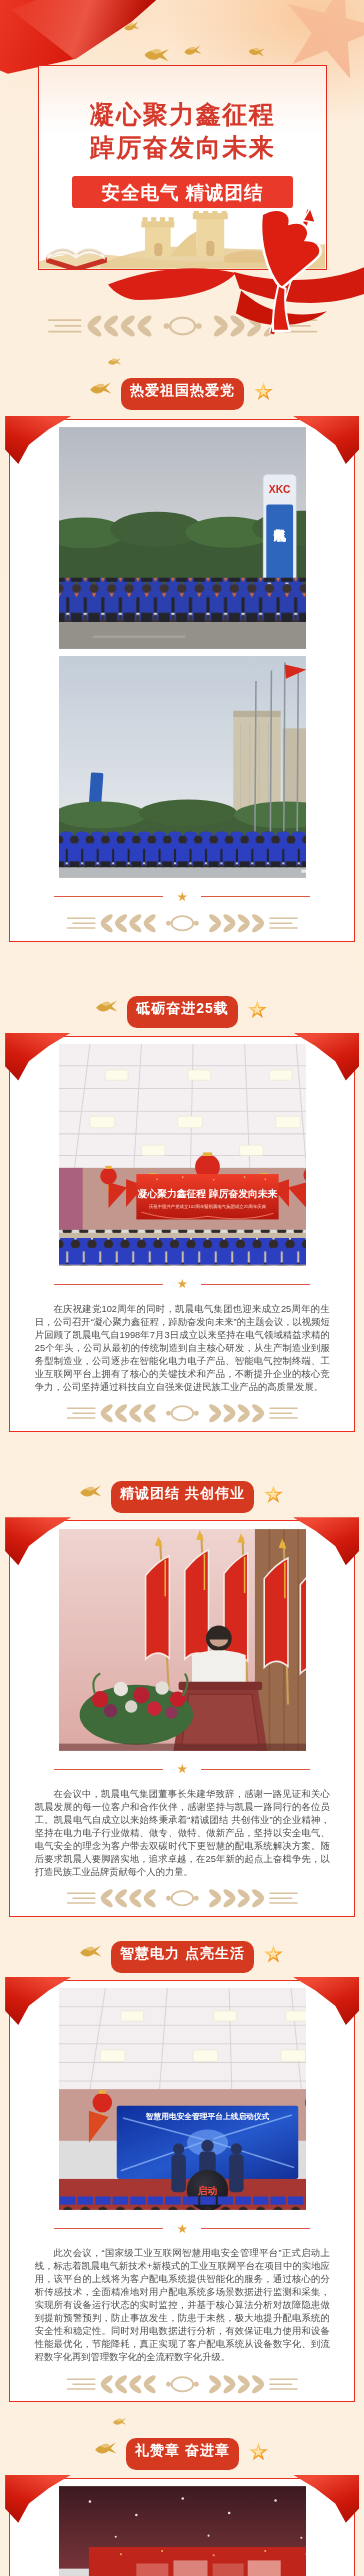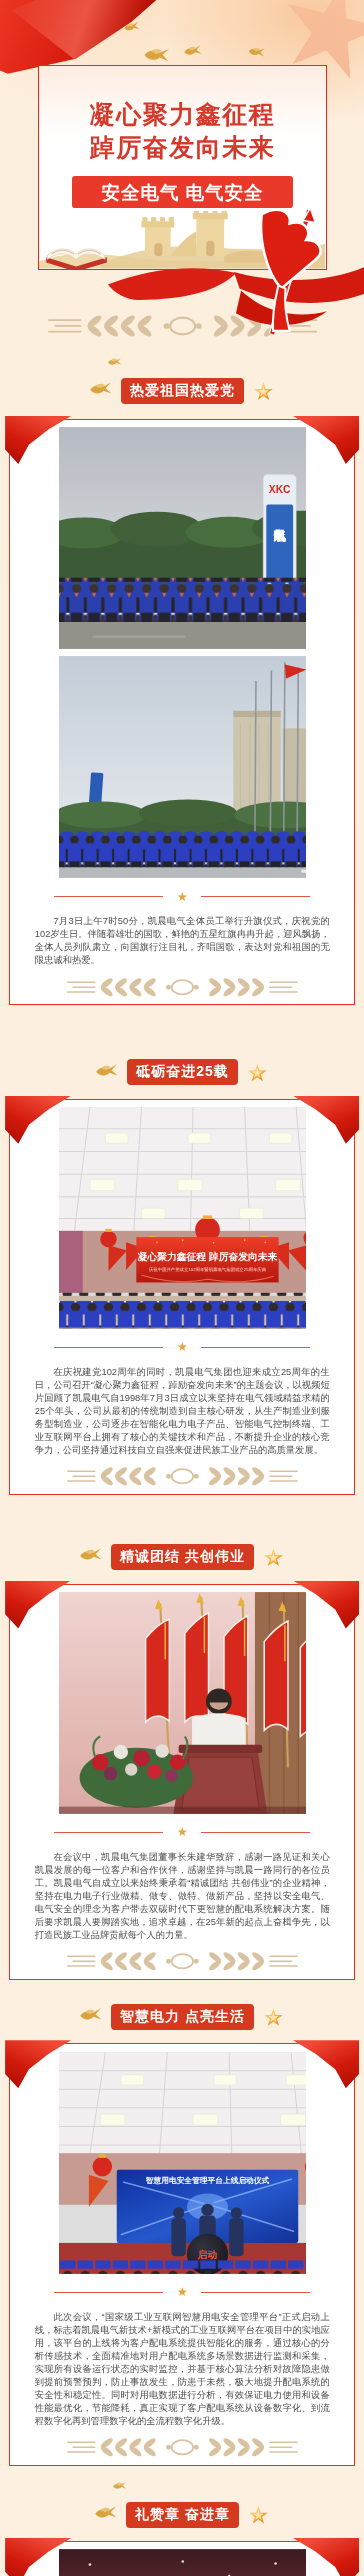--- a/index.html
+++ b/index.html
@@ -40,22 +40,22 @@
   
   .wheat{display:flex;justify-content:center;}
   .wheat-hero{margin-top:44px;height:26px;}
   .wheat svg{height:24px;}
   .stardiv{display:flex;align-items:center;justify-content:center;margin-top:11.3px;height:14.4px;}
   .stardiv .line{width:109px;height:1px;background:#dd5a42;}
   .stardiv .sstar{margin:0 13.4px;font-size:12.4px;line-height:12.4px;color:#e3a63e;}
   
   .badge-row{position:relative;display:flex;justify-content:center;height:24px;}
   .badge-wrap{position:relative;}
-  .badge{box-sizing:border-box;height:26px;padding:0 9.3px;background:#d5391f;color:#fff;
-    font-size:14px;font-weight:bold;line-height:24px;letter-spacing:1px;border-radius:4px;}
+  .badge{box-sizing:border-box;height:32px;padding:0 9.3px;background:#d5391f;color:#fff;
+    font-size:14px;font-weight:bold;line-height:24px;letter-spacing:1px;border-radius:10px;}
   .badge-bird{position:absolute;left:-32px;top:3.1px;}
   .badge-bird2{position:absolute;left:-17.5px;top:-24px;transform:scale(.62);opacity:.9;}
   .badge-star{position:absolute;right:-29px;top:4.1px;width:19.6px;height:19.6px;}
   .badge-star i{left:4.1px;top:4.1px;width:11.3px;height:11.3px;}
   
   .card{position:relative;box-sizing:border-box;margin:15.5px 9.3px 0;width:346px;
     border:1.5px solid #ed2d1f;background:#ffffff;padding:7.2px 0 6.2px;}
   .card-1{margin-top:17px;}
   .curtain{position:absolute;top:-4.1px;width:66px;height:48px;z-index:4;
     background:linear-gradient(205deg,#f04a36 15%,#d21a0c 60%,#a90d03 100%);
@@ -109,21 +109,21 @@
     <path d="M2 17 C9 8 20 6 27 11 L42 3 L32 14 L43 24 L28 19 C20 27 8 25 2 17 Z" fill="#d9a43c"></path>
     <path d="M12 10 C18 4 26 4 30 8 L22 14 Z" fill="#eac377"></path>
   </svg>
 </div>
 
   <header class="hero">
     <div class="hero-title">
       <div>凝心聚力鑫征程</div>
       <div>踔厉奋发向未来</div>
     </div>
-    <div class="hero-btn">安全电气 电气安全</div>
+    <div class="hero-btn">安全电气 精诚团结</div>
     <div class="hero-art">
       <svg viewBox="0 0 556 112" xmlns="http://www.w3.org/2000/svg">
         <path d="M0,98 C70,72 140,86 210,94 C300,103 430,98 556,80 L556,112 L0,112 Z" fill="#eed9ad"></path>
         <path d="M120,104 C180,74 260,64 330,70 C420,78 500,74 556,64 L556,112 L120,112 Z" fill="#e6cb95" opacity=".85"></path>
         <rect x="206" y="30" width="50" height="58" fill="#eed6a0"></rect>
         <rect x="199" y="20" width="64" height="12" fill="#e8cd92"></rect>
         <rect x="201" y="12" width="10" height="9" fill="#e8cd92"></rect>
           <rect x="218" y="12" width="10" height="9" fill="#e8cd92"></rect>
           <rect x="235" y="12" width="10" height="9" fill="#e8cd92"></rect>
           <rect x="252" y="12" width="10" height="9" fill="#e8cd92"></rect>
@@ -297,21 +297,20 @@
           <rect x="496" y="414" width="14" height="6" fill="#ffffff" opacity=".7"></rect>
           <rect x="522" y="414" width="14" height="6" fill="#ffffff" opacity=".7"></rect>
       </svg>
     </div>
 
     <div class="stardiv">
       <span class="line"></span>
         <span class="sstar">★</span>
         <span class="line"></span>
     </div>
-    <p class="para">7月3日上午7时50分，凯晨电气全体员工举行升旗仪式，庆祝党的102岁生日。伴随着雄壮的国歌，鲜艳的五星红旗冉冉升起，迎风飘扬，全体人员列队肃立，向国旗行注目礼，齐唱国歌，表达对党和祖国的无限忠诚和热爱。</p>
     <div class="wheat">
   <svg viewBox="0 0 520 46" xmlns="http://www.w3.org/2000/svg" aria-hidden="true">
     <g id="wclusterL" fill="#d9c2a0">
       <rect x="2" y="10" width="64" height="3.4" rx="1.7"></rect>
       <rect x="14" y="21" width="52" height="3.4" rx="1.7"></rect>
       <rect x="2" y="32" width="64" height="3.4" rx="1.7"></rect>
       <g transform="translate(104,23)">
         <ellipse cx="-13" cy="-9" rx="16" ry="6.5" transform="rotate(-38 -13 -9)"></ellipse>
         <ellipse cx="-13" cy="9" rx="16" ry="6.5" transform="rotate(38 -13 9)"></ellipse>
       </g>

